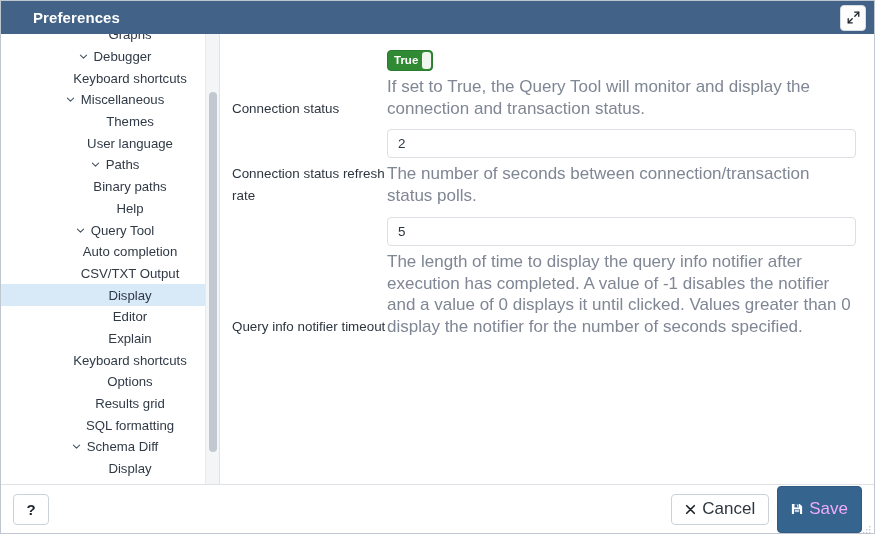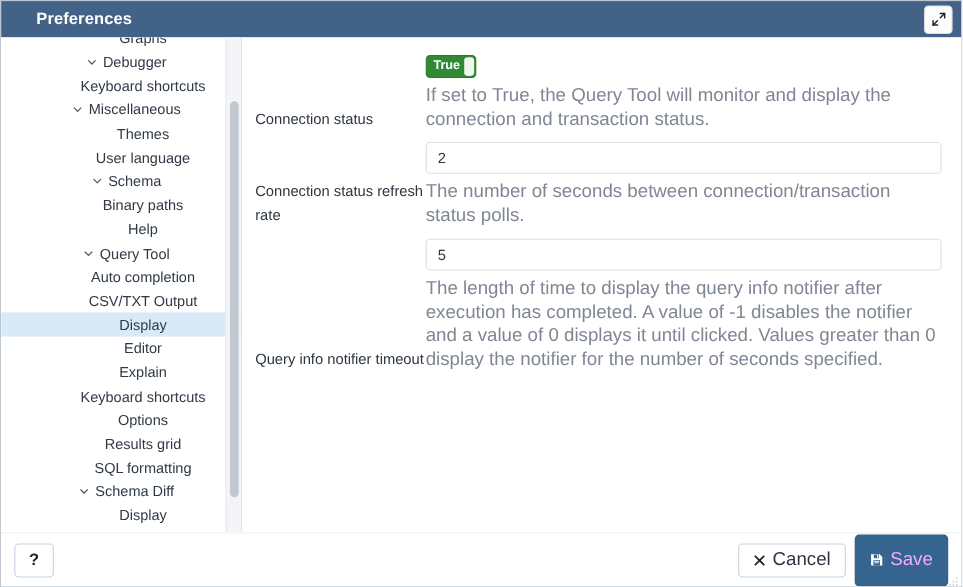--- a/index.html
+++ b/index.html
@@ -335,21 +335,21 @@
           </div>
           <div class="tree-item depth1">
             <span>User language</span>
           </div>
           <div class="tree-item depth0">
             <span class="caret">
               <svg width="11" height="11" viewBox="0 0 16 16">
                 <path d="M3.5 6 L8 10.5 L12.5 6" fill="none" stroke="#4a5565" stroke-width="1.6" stroke-linecap="round" stroke-linejoin="round"></path>
               </svg>
             </span>
-            <span>Schema</span>
+            <span>Paths</span>
           </div>
           <div class="tree-item depth1">
             <span>Binary paths</span>
           </div>
           <div class="tree-item depth1">
             <span>Help</span>
           </div>
           <div class="tree-item depth0">
             <span class="caret">
               <svg width="11" height="11" viewBox="0 0 16 16">

